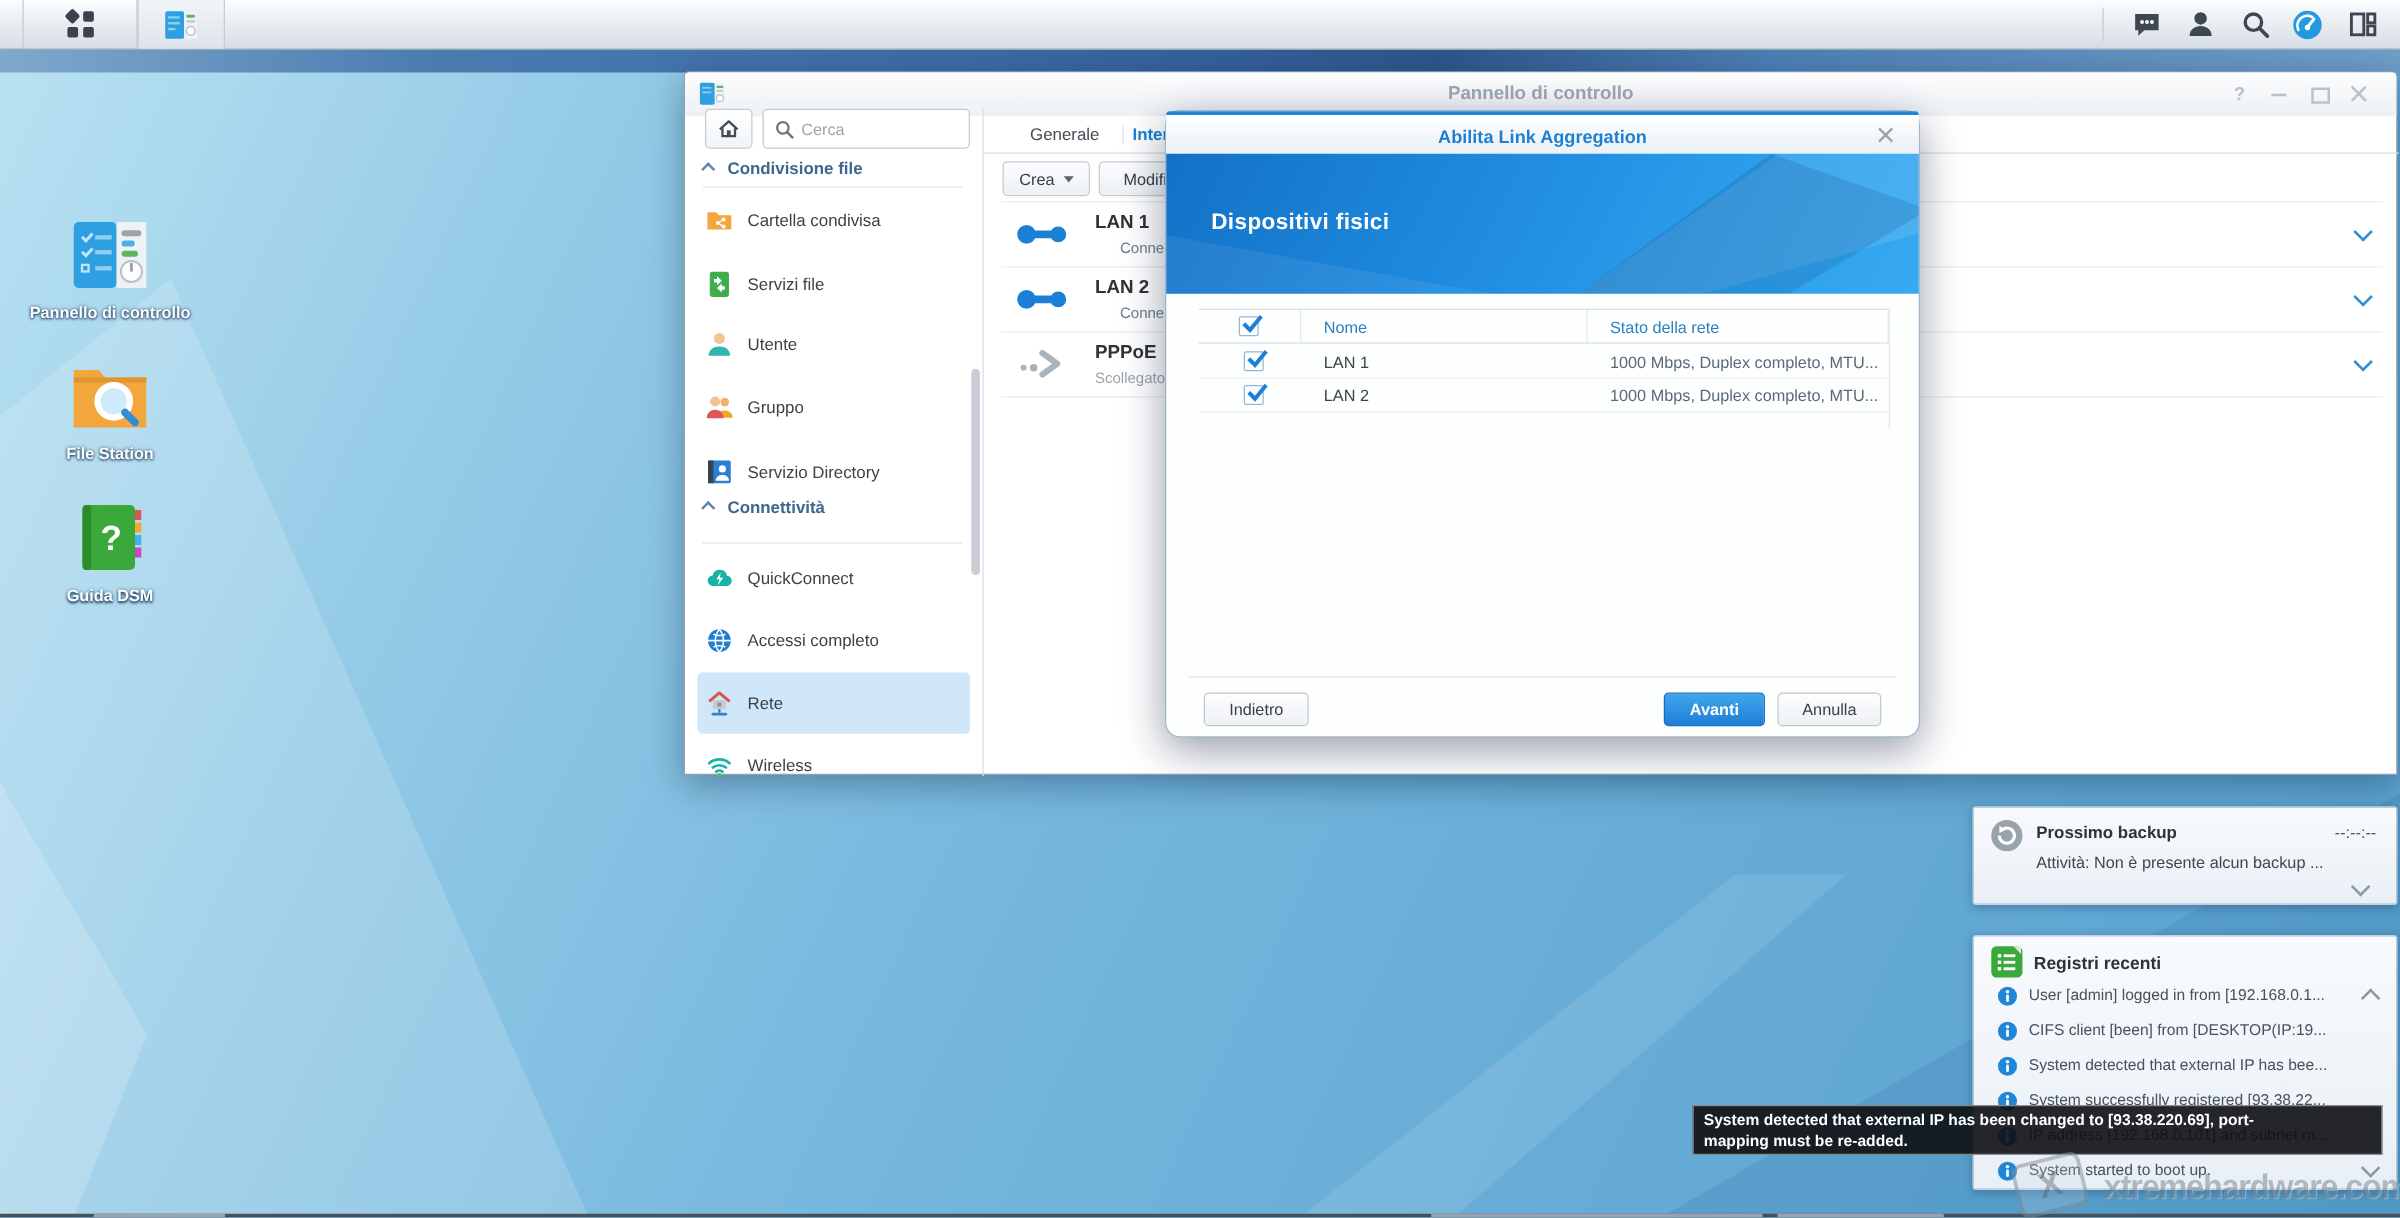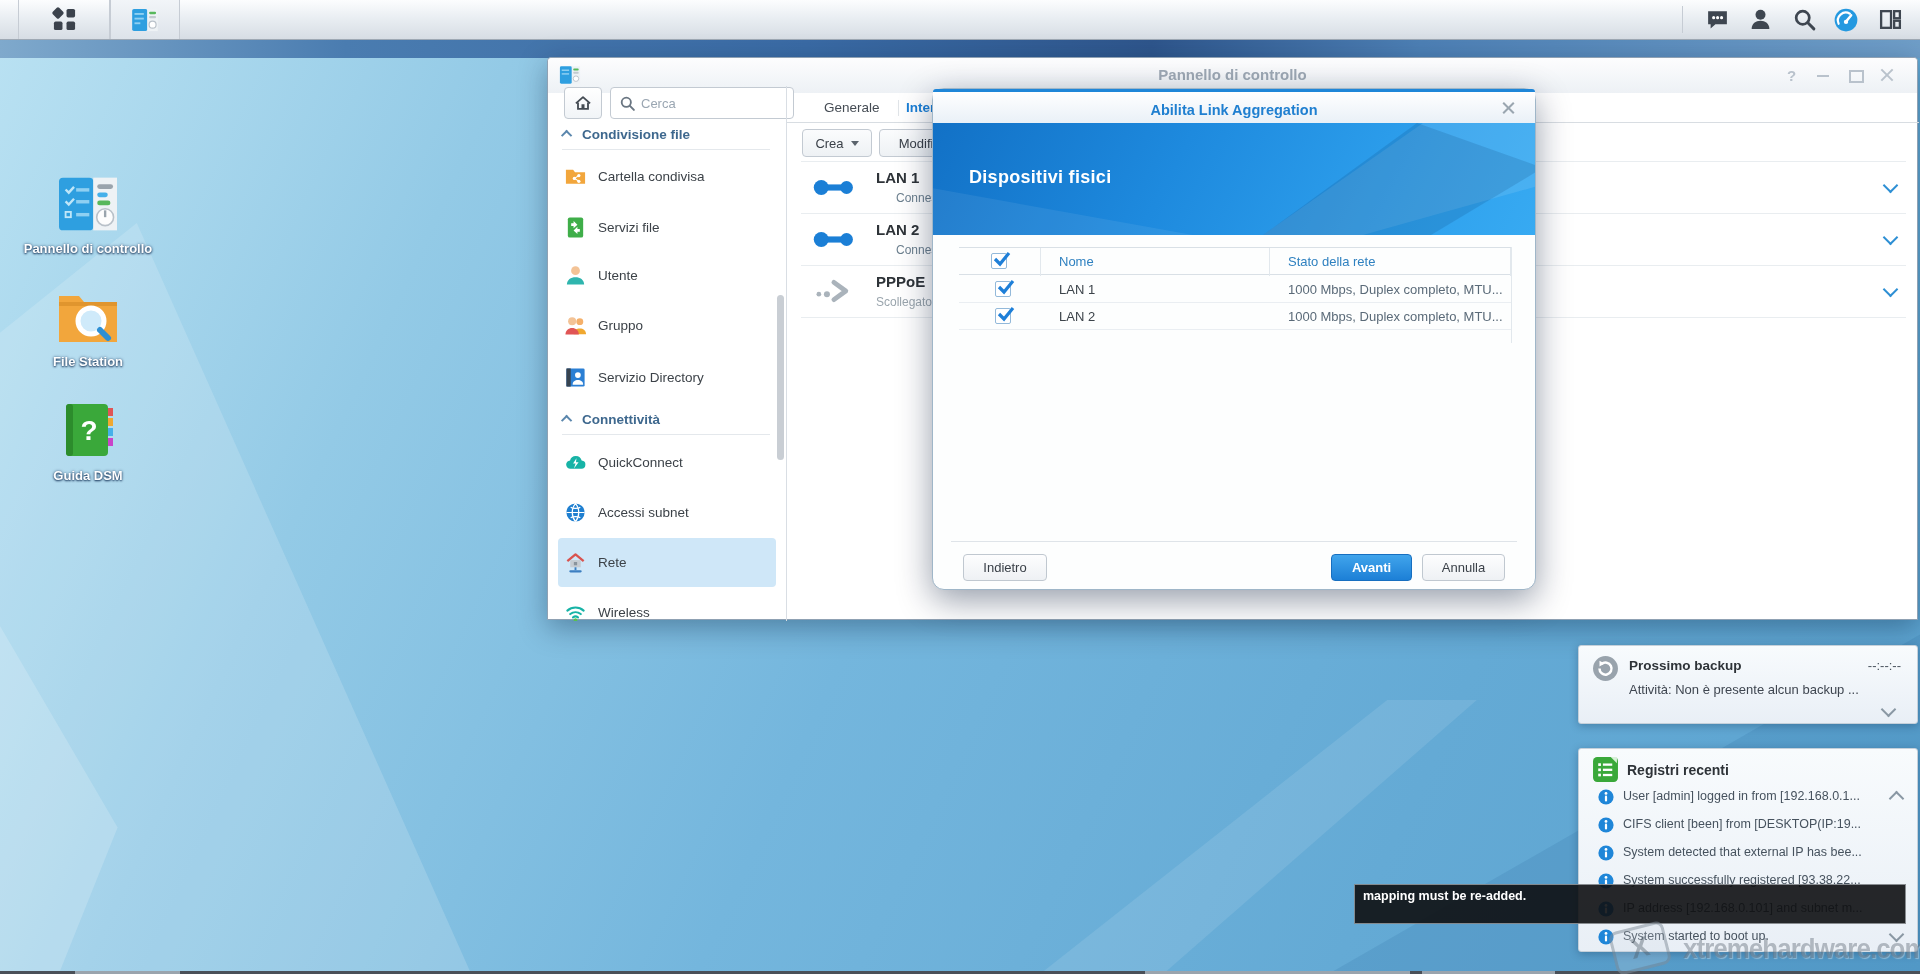--- a/index.html
+++ b/index.html
@@ -46,21 +46,21 @@
   .win-controls { left:1236px; top:10px; display:flex; gap:17px; align-items:center; color:#b9c2cc; }
   .wc { width:15px; height:15px; position:relative; cursor:pointer; }
   .wc-help { font-size:15px; font-weight:700; line-height:15px; text-align:center; }
   .wc-min::after { content:""; position:absolute; left:1px; top:7px; width:12px; height:2px; background:#b9c2cc; }
   .wc-max::after { content:""; position:absolute; left:1px; top:2px; width:11px; height:9px; border:2px solid #b9c2cc; }
   .wc-x::before,.wc-x::after { content:""; position:absolute; left:-1px; top:6px; width:16px; height:2px; background:#b9c2cc; }
   .wc-x::before { transform:rotate(45deg); } .wc-x::after { transform:rotate(-45deg); }
 
   .home-btn { left:16px; top:29px; width:38px; height:32px; background:linear-gradient(#fff,#f1f4f7);
     border:1px solid #c3cad2; border-radius:4px; display:flex; align-items:center; justify-content:center; }
-  .search-box { left:62px; top:29px; width:184px; height:32px; background:#fff;
+  .search-box { left:62px; top:29px; width:166px; height:32px; background:#fff;
     border:1px solid #c3cad2; border-radius:4px; }
   .search-box input { position:absolute; left:30px; top:1px; width:130px; height:28px; border:0; outline:0;
     font-size:13px; color:#333; font-family:inherit; background:transparent; }
   .search-box input::placeholder { color:#9aa6b2; }
   .v-divider { left:238px; top:28px; width:1px; height:535px; background:#d9dee4; }
 
   
   .sidebar { left:0; top:65px; width:238px; height:498px; overflow:hidden; }
   .side-sec { left:16px; height:22px; display:flex; align-items:center; gap:10px; }
   .side-sec .t { font-size:13.5px; font-weight:700; color:#3e688e; }
@@ -365,21 +365,21 @@
           <svg width="23" height="23" viewBox="0 0 24 24">
             <rect x="2.5" y="2.5" width="19" height="19" rx="1.5" fill="#2b7fd4"></rect>
             <rect x="2.5" y="2.5" width="4.5" height="19" fill="#37434f"></rect>
             <circle cx="14.5" cy="9.5" r="3" fill="#fff"></circle>
             <path d="M9 19.5c0-3.2 2.5-4.8 5.5-4.8s5.5 1.6 5.5 4.8z" fill="#fff"></path>
           </svg>
         </span>
         <span class="t">Servizio Directory</span>
       </div>
 
-      <div class="abs side-sec" style="top:285px;text-align:center;">
+      <div class="abs side-sec" style="top:271px;text-align:center;">
         <span class="chev-up-sm"></span>
         <span class="t">Connettività</span>
       </div>
       <div class="abs side-sep" style="top:311px;"></div>
 
       <div class="abs side-item" style="top:315px;">
         <span class="ic">
           <svg width="23" height="23" viewBox="0 0 24 24">
             <path d="M6.8 18.5a4.3 4.3 0 0 1-.5-8.6A6.2 6.2 0 0 1 18.4 10a4 4 0 0 1-.7 8.5z" fill="#17b3a6"></path>
             <path d="M13 7.5 9.5 13h2.6l-1.7 5.3 4.8-6.6h-2.7z" fill="#fff"></path>
@@ -388,21 +388,21 @@
         <span class="t">QuickConnect</span>
       </div>
       <div class="abs side-item" style="top:365px;">
         <span class="ic">
           <svg width="23" height="23" viewBox="0 0 24 24">
             <circle cx="12" cy="12" r="9.5" fill="#1f7fd0"></circle>
             <path d="M12 2.5a15 15 0 0 0 0 19M12 2.5a15 15 0 0 1 0 19M2.5 12h19" stroke="#fff" stroke-width="1.3" fill="none"></path>
             <path d="M7 6.5c2 1.6 8 1.6 10 0M7 17.5c2-1.6 8-1.6 10 0" stroke="#fff" stroke-width="1.3" fill="none"></path>
           </svg>
         </span>
-        <span class="t">Accessi subnet</span>
+        <span class="t">Accessi completo</span>
       </div>
       <div class="abs side-sel" style="top:415px;"></div>
       <div class="abs side-item" style="top:465px;">
         <span class="ic">
           <svg width="23" height="23" viewBox="0 0 24 24">
             <path d="M3.5 10a13 13 0 0 1 17 0" stroke="#17b3a6" stroke-width="2.2" fill="none" stroke-linecap="round"></path>
             <path d="M6.5 13.6a9 9 0 0 1 11 0" stroke="#17b3a6" stroke-width="2.2" fill="none" stroke-linecap="round"></path>
             <path d="M9.4 17a4.5 4.5 0 0 1 5.2 0" stroke="#17b3a6" stroke-width="2.2" fill="none" stroke-linecap="round"></path>
             <circle cx="12" cy="20" r="1.9" fill="#58c14e"></circle>
           </svg>
@@ -626,20 +626,21 @@
             <circle cx="8" cy="4.4" r="1.4" fill="#fff"></circle>
             <rect x="6.9" y="6.6" width="2.2" height="6" rx="1.1" fill="#fff"></rect>
           </svg>
       </span>
       <span class="tx">System started to boot up.</span>
       <span class="abs chev-dn" style="left:312px;top:6px;"></span>
     </div>
   </div>
 
   <div class="abs tooltip">
+    <div>System detected that external IP has been changed to [93.38.220.69], port-</div>
     <div>mapping must be re-added.</div>
   </div>
 
   <div class="abs watermark">
     <div class="wm-logo">X</div>
     <div class="wm-text">xtremehardware.com</div>
   </div>
 
 </div>
 

